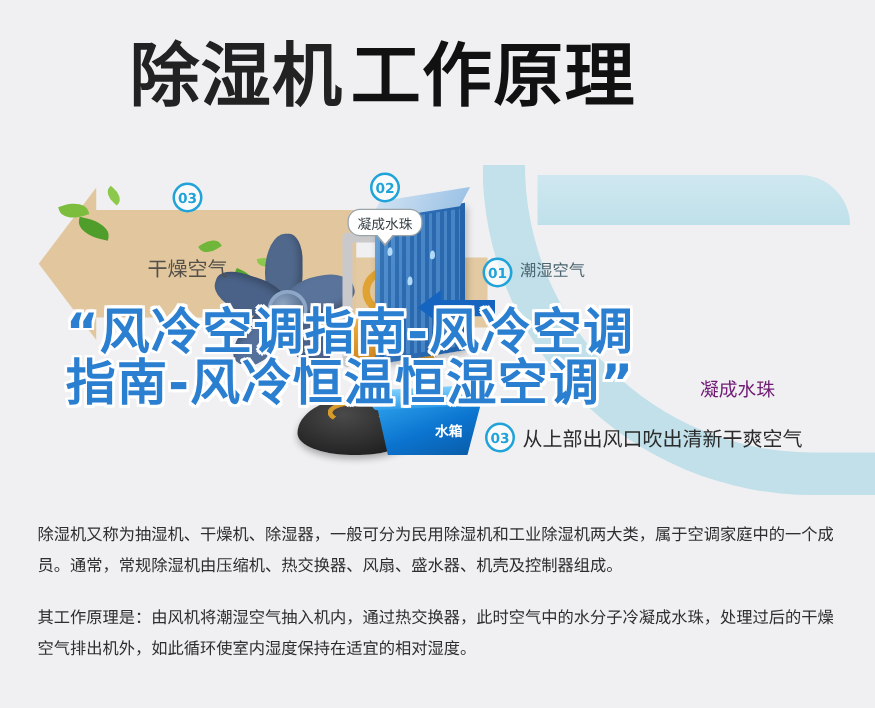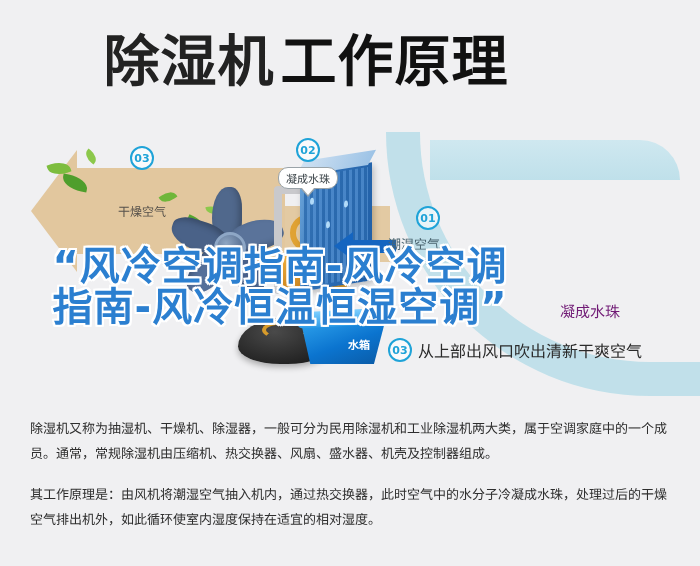--- a/index.html
+++ b/index.html
@@ -168,23 +168,23 @@
     display:inline-flex;align-items:center;justify-content:center;
     width:20px;height:20px;border-radius:50%;
     border:2px solid #1fa3d8;color:#1fa3d8;
     font-size:11px;font-weight:bold;background:rgba(255,255,255,.65);
     font-family:"DejaVu Sans",sans-serif;
   }
   .callout{position:absolute;display:flex;align-items:center;gap:5px;}
   .callout .txt{font-size:13px;color:#3b4a52;white-space:nowrap;}
 
   #c03{left:118px;top:36px;flex-direction:column;gap:2px;align-items:center;}
-  #c03 .txt{margin-top:30px;color:#55504a;font-size:12px;}
+  #c03 .txt{margin-top:30px;color:#55504a;font-size:16px;}
   #c02{left:278px;top:28px;flex-direction:column;}
-  #c01{left:386px;top:96px;flex-direction:column;align-items:flex-end;gap:4px;}
+  #c01{left:386px;top:96px;flex-direction:row;align-items:flex-start;gap:4px;}
   #c01 .txt{margin-left:2px;color:#4b6570;font-size:13px;}
 
   .bubble{
     position:relative;border:1.5px solid #9aa3a8;border-radius:10px;
     background:#fff;padding:2px 7px;font-size:11px;color:#3a4348;white-space:nowrap;
   }
   .bubble:after{
     content:"";position:absolute;left:50%;bottom:-7px;margin-left:-6px;
     border-left:6px solid transparent;border-right:6px solid transparent;
     border-top:7px solid #fff;

